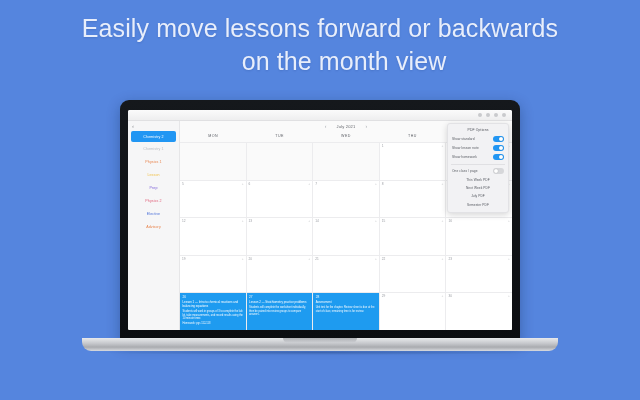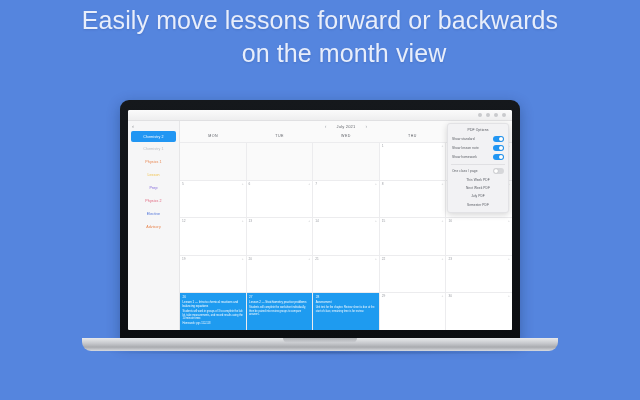--- a/index.html
+++ b/index.html
@@ -11,21 +11,21 @@
   #stage {
     position: relative;
     width: 640px; height: 400px;
     background: #5585de;
     overflow: hidden;
   }
 
   
   #headline {
     position: absolute;
-    top: 4px; left: 0; right: 0;
+    top: 12px; left: 0; right: 0;
     text-align: center;
     color: #e8eefb;
     font-size: 25px;
     line-height: 1.32;
     font-weight: 400;
     letter-spacing: 0.1px;
     text-shadow: 0 1px 2px rgba(20,50,110,0.18);
   }
   #headline .l2 { display: block; padding-left: 48px; }
 

